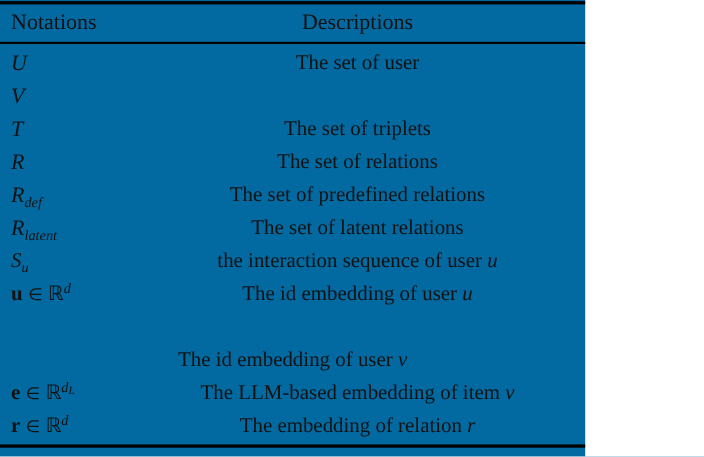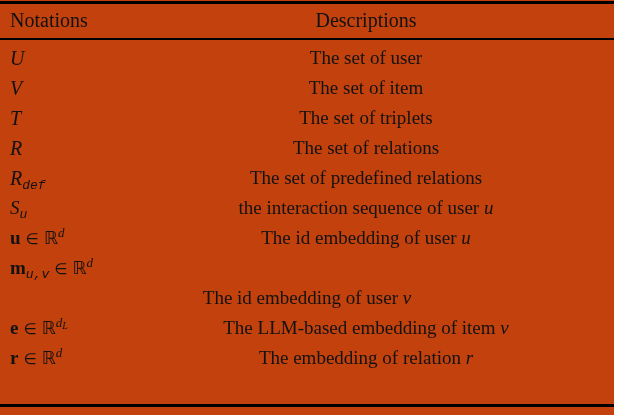--- a/index.html
+++ b/index.html
@@ -1,20 +1,20 @@
 <!DOCTYPE html>
 <html><head>
 <meta charset="utf-8">
 <style>
   html, body { margin: 0; padding: 0; background: #ffffff; }
   .page {
     position: relative;
-    width: 614px;
+    width: 532px;
     height: 415px;
-    background: #c2410c;
+    background: #0369a1;
     font-family: "Liberation Serif", "DejaVu Serif", serif;
     color: #121212;
     overflow: hidden;
   }
   .rule { position: absolute; left: 0; width: 640px; background: #000000; }
   .rule-top { top: 1px; height: 3px; }
   .rule-mid { top: 38px; height: 2px; }
   .rule-bottom { top: 404px; height: 3px; }
 
   .header-row {
@@ -40,21 +40,21 @@
     line-height: 30px;
     font-size: 19px;
   }
 
   
   .cal   { font-style: italic; font-size: 20px; }
   .ital  { font-style: italic; }
   .boldm { font-weight: bold; }
   .msub  {
     font-size: 13px; font-style: italic;
-    vertical-align: -4px; line-height: 0; font-family: Liberation Mono, monospace;
+    vertical-align: -4px; line-height: 0;
   }
   .mid {
     font-family: "DejaVu Sans", sans-serif;
     font-size: 15px;
     padding: 0 5px;
   }
   .bb { font-family: "DejaVu Sans", sans-serif; font-size: 18px; }
   .msup {
     font-size: 13px; font-style: italic;
     vertical-align: 7px; line-height: 0;
@@ -81,51 +81,53 @@
 
   <div class="rows">
 
     <div class="trow">
       <div class="col-notation"><span class="cal">U</span><span class="msub"></span><span class="mid"></span><span class="bb"></span><span class="msup"><span></span><span class="supsub"></span></span></div>
       <div class="col-desc"><span>The set of user</span><span class="dvar"></span></div>
     </div>
 
     <div class="trow">
       <div class="col-notation"><span class="cal">V</span><span class="msub"></span><span class="mid"></span><span class="bb"></span><span class="msup"><span></span><span class="supsub"></span></span></div>
-      <div class="col-desc"><span>The set of item</span><span class="dvar"></span></div>
     </div>
 
     <div class="trow">
       <div class="col-notation"><span class="cal">T</span><span class="msub"></span><span class="mid"></span><span class="bb"></span><span class="msup"><span></span><span class="supsub"></span></span></div>
       <div class="col-desc"><span>The set of triplets</span><span class="dvar"></span></div>
     </div>
 
     <div class="trow">
       <div class="col-notation"><span class="cal">R</span><span class="msub"></span><span class="mid"></span><span class="bb"></span><span class="msup"><span></span><span class="supsub"></span></span></div>
       <div class="col-desc"><span>The set of relations</span><span class="dvar"></span></div>
     </div>
 
     <div class="trow">
       <div class="col-notation"><span class="cal">R</span><span class="msub">def</span><span class="mid"></span><span class="bb"></span><span class="msup"><span></span><span class="supsub"></span></span></div>
       <div class="col-desc"><span>The set of predefined relations</span><span class="dvar"></span></div>
     </div>
 
+    <div class="trow">
+      <div class="col-notation"><span class="cal">R</span><span class="msub">latent</span><span class="mid"></span><span class="bb"></span><span class="msup"><span></span><span class="supsub"></span></span></div>
+      <div class="col-desc"><span>The set of latent relations</span><span class="dvar"></span></div>
+    </div>
 
     <div class="trow">
       <div class="col-notation"><span class="ital">S</span><span class="msub">u</span><span class="mid"></span><span class="bb"></span><span class="msup"><span></span><span class="supsub"></span></span></div>
       <div class="col-desc"><span>the interaction sequence of user </span><span class="dvar">u</span></div>
     </div>
 
     <div class="trow">
       <div class="col-notation"><span class="boldm">u</span><span class="msub"></span><span class="mid">∈</span><span class="bb">ℝ</span><span class="msup"><span>d</span><span class="supsub"></span></span></div>
       <div class="col-desc"><span>The id embedding of user </span><span class="dvar">u</span></div>
     </div>
 
     <div class="trow">
-      <div class="col-notation"><span class="boldm">m</span><span class="msub">u,v</span><span class="mid">∈</span><span class="bb">ℝ</span><span class="msup"><span>d</span><span class="supsub"></span></span></div>
     </div>
 
     <div class="trow">
       <div class="col-desc"><span>The id embedding of user </span><span class="dvar">v</span></div>
     </div>
 
     <div class="trow">
       <div class="col-notation"><span class="boldm">e</span><span class="msub"></span><span class="mid">∈</span><span class="bb">ℝ</span><span class="msup"><span>d</span><span class="supsub">L</span></span></div>
       <div class="col-desc"><span>The LLM-based embedding of item </span><span class="dvar">v</span></div>
     </div>

